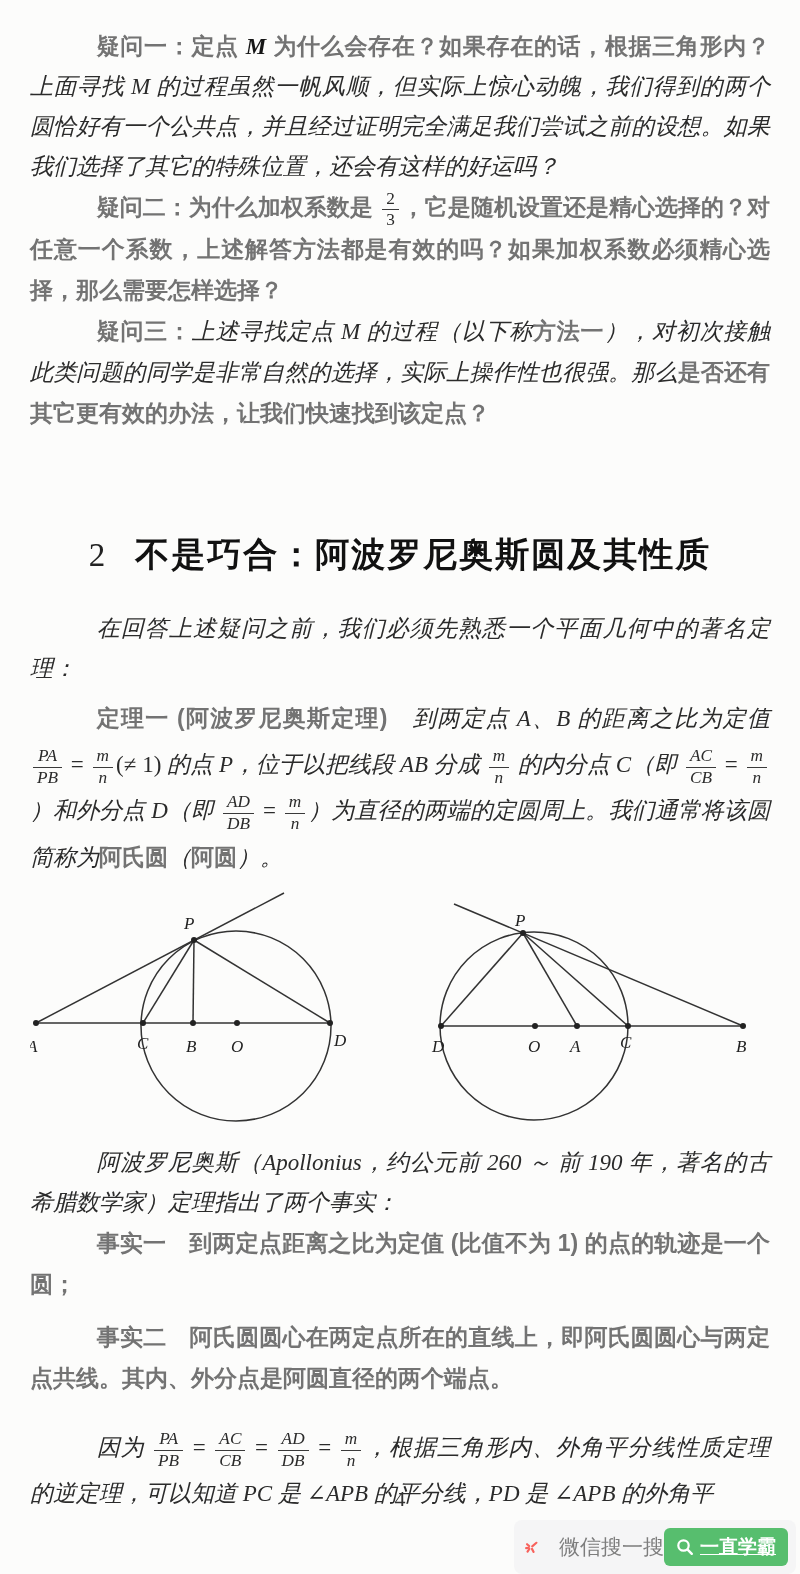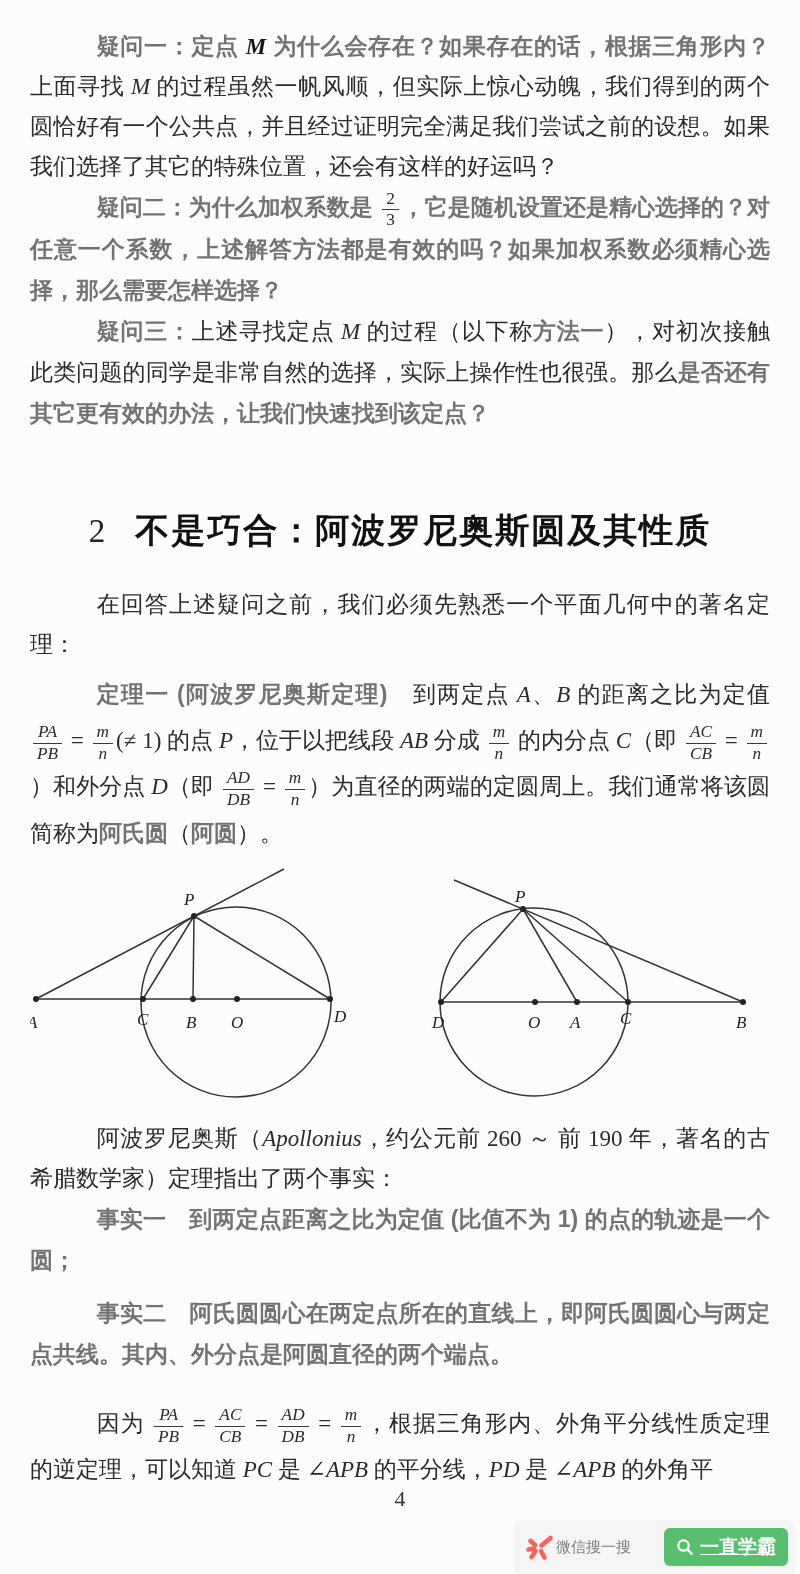--- a/index.html
+++ b/index.html
@@ -15,35 +15,35 @@
   .content{padding:26px 30px 0 30px;}
   .para{
     font-size:23px;
     line-height:40px;
     text-align:justify;
     text-indent:2.9em;
     margin:0;
     color:#2b2b2b;
   }
   
-  .sg-r{font-family:"Liberation Serif","DejaVu Serif",serif;}
+  .sg-r{font-family:"Liberation Serif","DejaVu Serif",serif;font-style:italic;}
   .sg-m{font-family:"Liberation Serif","DejaVu Serif",serif;}
   .sg-i{font-family:"Liberation Serif","DejaVu Serif",serif;font-style:italic;}
   .sg-b{font-family:"Liberation Sans","DejaVu Sans",sans-serif;font-weight:700;color:#737373;}
   .sg-bi{font-family:"Liberation Serif","DejaVu Serif",serif;font-style:italic;font-weight:700;color:#151515;}
   .frac{
     display:inline-block;vertical-align:middle;text-align:center;
     line-height:1.05;font-size:0.75em;margin:0 3px;text-indent:0;
   }
   .frac .fn{display:block;padding:0 4px 1px 4px;border-bottom:1.6px solid #3a3a3a;}
   .frac .fd{display:block;padding:1px 4px 0 4px;}
 
   
   .section-heading{
-    margin:72px 0 30px 0;
+    margin:96px 0 30px 0;
     text-align:center;
     font-size:34px;
     line-height:48px;
     text-indent:0;
     color:#111;
     white-space:nowrap;
   }
   .h-num{
     font-family:"Liberation Serif","DejaVu Serif",serif;
     font-weight:400;font-size:33px;margin-right:30px;color:#222;
@@ -74,21 +74,21 @@
   }
 
   
   .watermark{
     position:absolute;left:514px;top:1520px;width:282px;height:54px;
     background:#f5f5f6;border-radius:8px;
     display:flex;align-items:center;
     padding:0 8px 0 10px;box-sizing:border-box;
     font-family:"Liberation Sans","DejaVu Sans",sans-serif;
   }
-  .wm-label{color:#7d7d7d;font-size:15px;margin-left:0;white-space:nowrap;}
+  .wm-label{color:#7d7d7d;font-size:21px;margin-left:20px;white-space:nowrap;}
   .wm-button{
     margin-left:auto;background:#57be6e;color:#ffffff;border-radius:6px;
     height:38px;display:flex;align-items:center;gap:6px;
     padding:0 12px;font-size:19px;font-weight:600;cursor:pointer;white-space:nowrap;text-decoration:underline;
   }
 </style>
 </head>
 <body>
 
 <div class="page">

